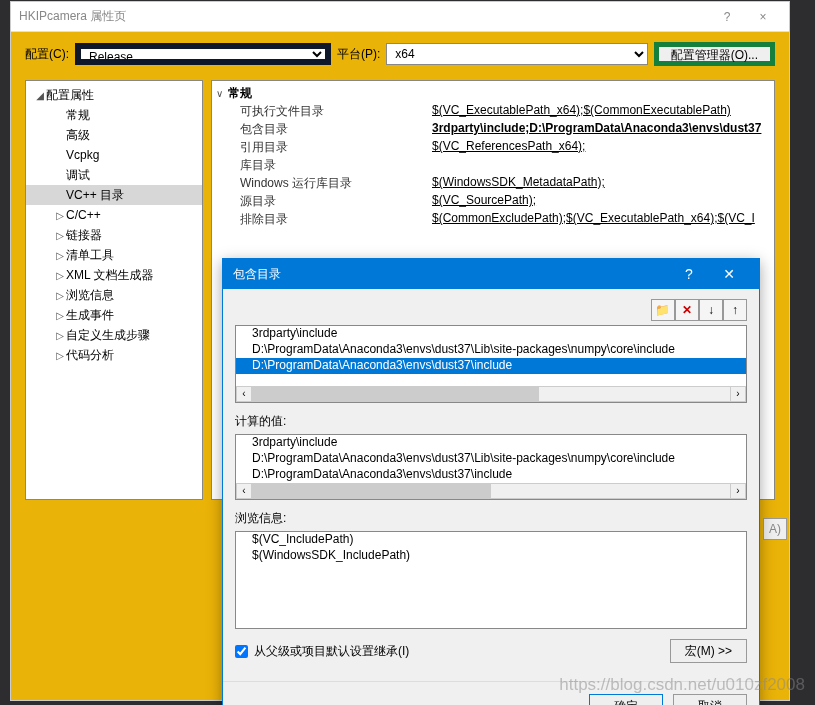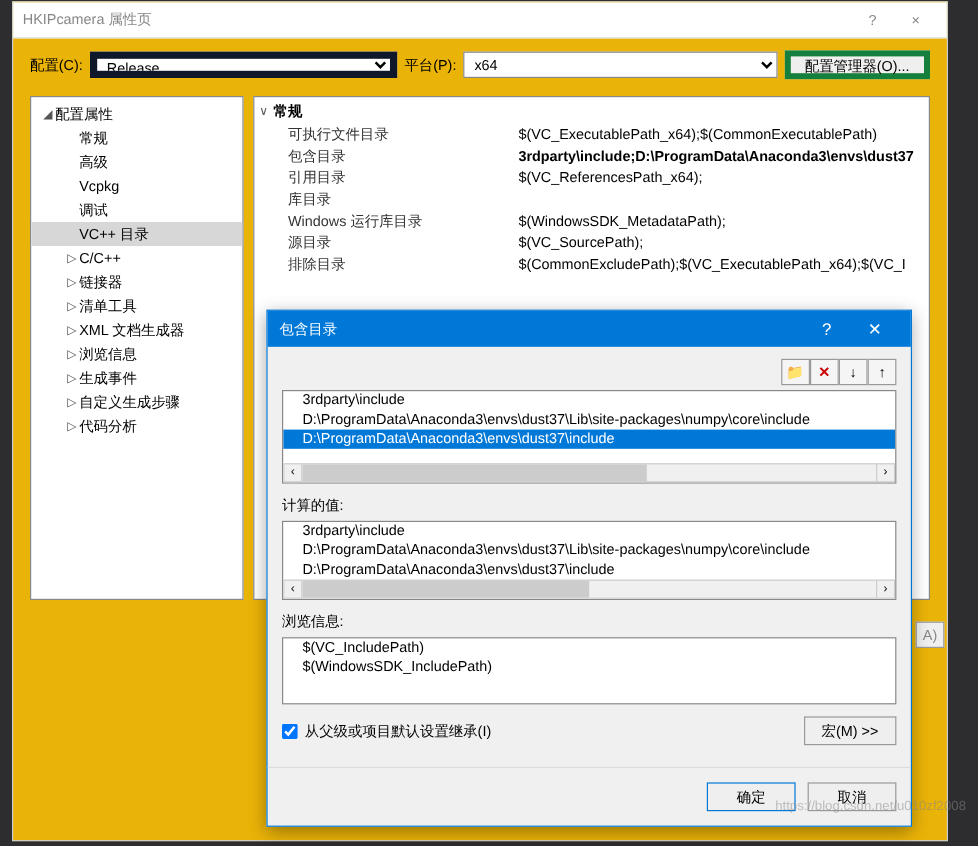--- a/index.html
+++ b/index.html
@@ -20,23 +20,23 @@
 .tree { width: 178px; height: 420px; border: 1px solid #888; background: #fff; padding: 4px 0; overflow: hidden; }
 .tree-node { display: flex; align-items: center; height: 20px; padding-left: 8px; color: #000; white-space: nowrap; }
 .tree-node .exp { width: 12px; display: inline-block; text-align: center; color: #555; font-size: 10px; }
 .tree-node.ind1 { padding-left: 28px; }
 .tree-node.sel { background: #d7d7d7; text-align: right; }
 
 .grid { flex: 1; border: 1px solid #888; background: #fff; height: 420px; padding: 2px 4px; }
 .grid-header { display: flex; align-items: center; height: 20px; }
 .grid-header .exp { width: 12px; display:inline-block; color:#555; font-size:10px; }
 .grid-header .ttl { font-weight: bold; }
-.grid-row { display: flex; height: 18px; align-items: center; }
+.grid-row { display: flex; height: 18px; }
 .grid-row .lbl { width: 216px; padding-left: 24px; color: #333; }
-.grid-row .val { flex: 1; color: #000; white-space: nowrap; overflow: hidden; }
+.grid-row .val { flex: 1; color: #000; white-space: nowrap; overflow: hidden; text-decoration: underline; }
 .grid-row .val.bold { font-weight: bold; }
 
 
 .popup { position: absolute; left: 222px; top: 258px; width: 538px; background: #f0f0f0; border: 1px solid #0078d7; box-shadow: 0 4px 14px rgba(0,0,0,0.35); }
 .popup-title { height: 30px; background: #0078d7; color: #fff; display: flex; align-items: center; padding: 0 10px; }
 .popup-title .t { flex: 1; }
 .popup-title .pb { width: 40px; text-align: center; font-size: 14px; }
 .popup-body { padding: 10px 12px; }
 
 .toolbar { display: flex; justify-content: flex-end; gap: 0; margin-bottom: 4px; }
@@ -48,32 +48,32 @@
 .listbox .row { height: 16px; padding: 0 16px; white-space: nowrap; overflow: hidden; }
 .listbox .row.sel { background: #0078d7; color: #fff; }
 .listbox .scroll { position:absolute; left:0; right:0; bottom:0; height:16px; display:flex; }
 .listbox .scroll .ar { width:16px; border:1px solid #ccc; background:#f0f0f0; text-align:center; font-size:10px; line-height:14px;}
 .listbox .scroll .track { flex:1; background:#f0f0f0; border-top:1px solid #ccc; border-bottom:1px solid #ccc; position:relative;}
 .listbox .scroll .thumb { position:absolute; left:0; top:0; bottom:0; width:60%; background:#ccc;}
 .listbox.v2 .scroll .thumb { width:50%; }
 
 .section-lbl { margin: 10px 0 4px 0; color: #000; }
 .listbox.ro { height: 66px; }
-.listbox.inherit { height: 56px; }
+.listbox.inherit { height: 98px; }
 
 .chk-row { display: flex; align-items: center; margin-top: 10px; }
 .chk-row input { margin-right: 6px; }
 .chk-row .spacer { flex: 1; }
 .chk-row .macro-btn { height: 24px; padding: 0 14px; border: 1px solid #999; background: #efefef; }
 
 .btn-row { display:flex; justify-content:flex-end; gap:10px; padding:12px; border-top:1px solid #ddd; margin-top:8px; }
 .btn-row button { width:74px; height:24px; border:1px solid #999; background:#efefef; }
 .btn-row button.primary { border:1px solid #0078d7; }
 
-.watermark { position:absolute; right:10px; bottom:27px; color:#888; font-size:11px; opacity:0.5; }
+.watermark { position:absolute; right:10px; bottom:10px; color:#888; font-size:17px; opacity:0.5; }
 .abtn { position:absolute; right:28px; top:518px; width:24px; height:22px; border:1px solid #999; background:#efefef; text-align:center; line-height:20px; color:#888; }
 </style>
 </head>
 <body>
 
 <div class="main-dialog">
   <div class="titlebar">
     <div class="title">HKIPcamera 属性页</div>
     <div class="btn">?</div>
     <div class="btn">×</div>

